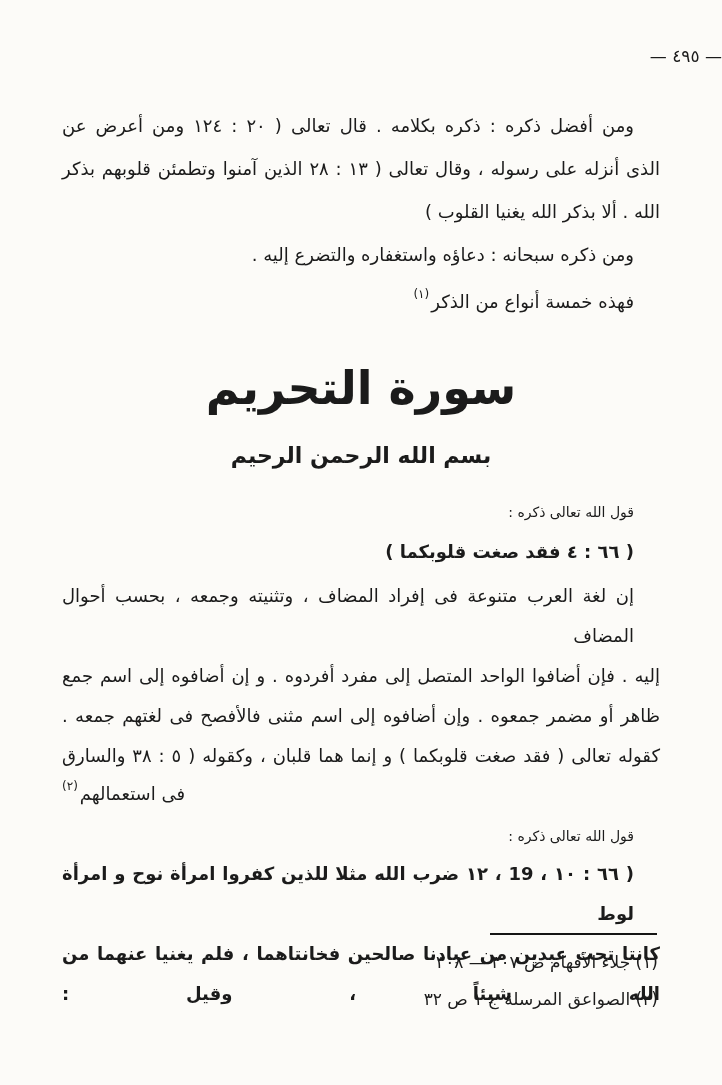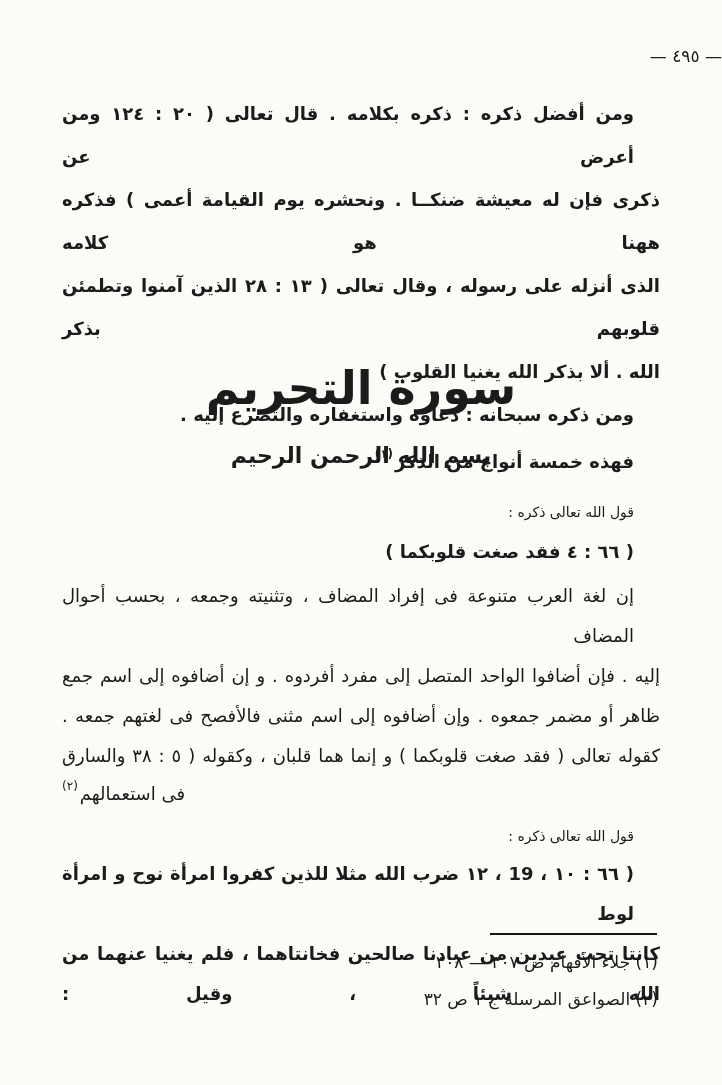--- a/index.html
+++ b/index.html
@@ -60,23 +60,22 @@
   .footnotes{top:944px;right:64px;text-align:right;}
   .footnotes .line{font-size:17px;line-height:37px;}
 </style>
 </head>
 <body>
 
 <div class="page">
 
   <div class="abs pageno">— ٤٩٥ —</div>
 
-  <div class="abs textblock intro" style="top:92px;font-weight:bold;">
+  <div class="abs textblock intro" style="top:104px;">
       <div class="line justify indent">ومن أفضل ذكره : ذكره بكلامه . قال تعالى ( ٢٠ : ١٢٤ ومن أعرض عن</div>
-      <div class="line justify">ذكرى فإن له معيشة ضنكــا . ونحشره يوم القيامة أعمى ) فذكره ههنا هو كلامه</div>
       <div class="line justify">الذى أنزله على رسوله ، وقال تعالى ( ١٣ : ٢٨ الذين آمنوا وتطمئن قلوبهم بذكر</div>
       <div class="line">الله . ألا بذكر الله يغنيا القلوب )</div>
       <div class="line indent">ومن ذكره سبحانه : دعاؤه واستغفاره والتضرع إليه .</div>
       <div class="line indent">فهذه خمسة أنواع من الذكر<sup>(١)</sup></div>
     </div>
 
   <div class="abs basmala">بسم الله الرحمن الرحيم</div>
 
   <div class="abs title">سورة التحريم</div>
 

